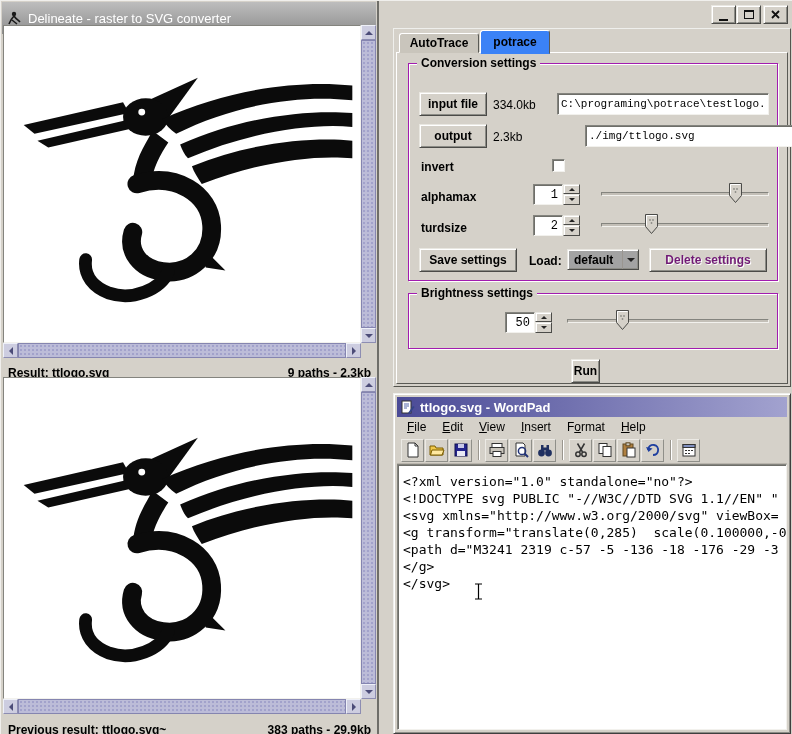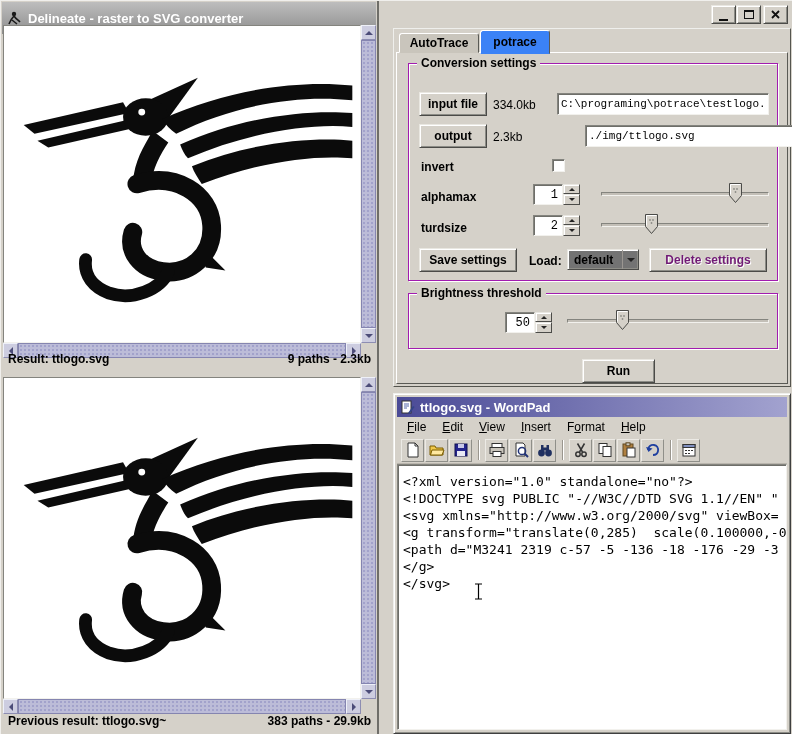--- a/index.html
+++ b/index.html
@@ -6,26 +6,26 @@
   body{margin:0;background:#666}
   .screen{position:relative;width:792px;height:734px;background:#d5d1c9;font-family:"Liberation Sans",sans-serif;font-size:12px;color:#000;overflow:hidden}
 
   
   .btn{position:absolute;background:#d5d1c9;border:1px solid;border-color:#e9e7e1 #4b4b48 #4b4b48 #e9e7e1;box-shadow:inset 1px 1px 0 #fff,inset -1px -1px 0 #8c8c86;display:flex;align-items:center;justify-content:center;font-weight:bold;cursor:default;font-size:12px}
   .disabled{color:#701a75;text-shadow:1px 1px 0 #fff}
   .sunken{background:#fff;border:1px solid;border-color:#84847e #f2f1ed #f2f1ed #84847e;box-shadow:inset 1px 1px 0 #6e6e69}
 
   
   .dl-window{position:absolute;left:0;top:0;width:379px;height:734px;background:#d5d1c9;box-shadow:inset 1px 1px 0 #f0efec,inset -2px 0 0 #6f6e69}
-  .dl-titlebar{position:absolute;left:2px;top:2px;width:374px;height:32px;background:linear-gradient(#bdbdbd,#8d8d8d);display:flex;align-items:center;gap:6px;padding:0 5px;color:#fff;font-weight:bold;font-size:13px;white-space:nowrap}
+  .dl-titlebar{position:absolute;left:2px;top:2px;width:374px;height:32px;background:linear-gradient(#bdbdbd,#8d8d8d);display:flex;align-items:center;gap:6px;padding:0 5px;color:#fff;font-weight:normal;font-size:13px;white-space:nowrap}
   .img-panel{position:absolute;left:3px;width:358px;background:#fff;border:1px solid;border-color:#84847e #f2f1ed #f2f1ed #84847e;overflow:hidden}
   .panel-a{top:25px;height:318px}
   .panel-b{top:377px;height:322px}
   .bird{position:absolute;left:16px;top:32px;width:336px;height:246px}
-  .status{position:absolute;left:3px;width:373px;height:18px;display:flex;justify-content:space-between;align-items:flex-end;padding:9px 5px;font-weight:bold;white-space:nowrap}
+  .status{position:absolute;left:3px;width:373px;height:18px;display:flex;justify-content:space-between;align-items:flex-start;padding:9px 5px;font-weight:bold;white-space:nowrap}
   .status-a{top:357px}
   .status-b{top:714px;height:23px}
 
   
   .sb{position:absolute;background:#d2d2e4}
   .sb-btn{position:absolute;width:15px;height:15px;background:#cdcde0;border:1px solid;border-color:#eef0f8 #8d8db2 #8d8db2 #eef0f8;display:flex;align-items:center;justify-content:center}
   .sb-thumb{position:absolute;background:#bcbcd8;border:1px solid #8585b0;background-image:radial-gradient(#a2a2cb 1px,transparent 1.2px);background-size:4px 4px}
   .tri{width:0;height:0;border:4px solid transparent;display:block}
   .tri-l{border-right-color:#4c4c78;border-left:none}
   .tri-r{border-left-color:#4c4c78;border-right:none}
@@ -62,21 +62,21 @@
   .spin-up{top:0;height:10px}
   .spin-down{top:10px;height:11px}
   .stri{width:0;height:0;border:3px solid transparent;display:block}
   .stri-u{border-bottom-color:#222;border-top:none}
   .stri-d{border-top-color:#222;border-bottom:none}
 
   .slider{position:absolute;height:24px}
   .slider-track{position:absolute;left:0;right:0;top:10px;height:4px;background:#c3bfb7;border:1px solid;border-color:#84847e #f2f1ed #f2f1ed #84847e}
   .slider-thumb{position:absolute;top:1px}
 
-  .combo{position:absolute;background:#737373;border:1px solid;border-color:#e9e7e1 #4b4b48 #4b4b48 #e9e7e1;box-shadow:inset 1px 1px 0 #fff,inset -1px -1px 0 #8c8c86;display:flex;align-items:center}
+  .combo{position:absolute;background:#a3a3a3;border:1px solid;border-color:#e9e7e1 #4b4b48 #4b4b48 #e9e7e1;box-shadow:inset 1px 1px 0 #fff,inset -1px -1px 0 #8c8c86;display:flex;align-items:center}
   .combo-text{flex:1;padding-left:6px;font-weight:bold;white-space:nowrap}
   .combo-btn{width:16px;align-self:stretch;display:flex;align-items:center;justify-content:center;border-left:1px solid #9a9691}
 
   
   .wp-window{position:absolute;left:393px;top:393px;width:398px;height:341px;background:#d5d1c9;border:1px solid;border-color:#efefec #3f3f3f #3f3f3f #efefec;box-shadow:inset 1px 1px 0 #fff,inset -1px -1px 0 #8c8c86}
   .wp-titlebar{position:absolute;left:3px;top:3px;right:3px;height:20px;background:linear-gradient(to right,#4a4a96,#a2a2cf);display:flex;align-items:center;gap:5px;padding:0 4px;color:#fff;font-weight:bold;font-size:13px;white-space:nowrap}
   .wp-menubar{position:absolute;left:3px;top:23px;right:3px;height:20px;display:flex;align-items:center;padding-left:2px}
   .menu-item{display:inline-block;padding:2px 8px;white-space:nowrap}
   .wp-toolbar{position:absolute;left:3px;top:43px;right:3px;height:27px;display:flex;align-items:center;padding-left:4px;border-bottom:1px solid #b9b5ad}
   .tb-btn{width:23px;height:23px;display:flex;align-items:center;justify-content:center;background:#d5d1c9;border:1px solid;border-color:#eceae5 #8f8f89 #8f8f89 #eceae5;margin-right:1px;flex:none}
@@ -271,21 +271,21 @@
         <span class="combo-btn">
             <i class="tri tri-d" style="border-top-color:#222"></i>
           </span>
       </div>
       <div class="btn disabled" style="left:240px;top:184px;width:118px;height:24px">
           <span>Delete settings</span>
         </div>
     </div>
 
     <div class="groupbox gb-bright">
-      <span class="gb-title">Brightness threshold</span>
+      <span class="gb-title">Brightness settings</span>
       <div class="spinner" style="left:96px;top:18px">
         <div class="spin-val sunken">50</div>
         <div class="spin-btn spin-up">
             <i class="stri stri-u"></i>
           </div>
         <div class="spin-btn spin-down">
             <i class="stri stri-d"></i>
           </div>
       </div>
       <div class="slider" style="left:158px;top:15px;width:202px">
@@ -293,21 +293,21 @@
         <svg class="slider-thumb" style="left:calc(27% - 6px)" width="13" height="20" viewBox="0 0 13 20">
           <path d="M0.5 0.5 H12.5 V12.5 L6.5 19.5 L0.5 12.5 Z" fill="#d5d1c9" stroke="#4b4b48"></path>
           <path d="M1.5 11.5 V1.5 H11.5" fill="none" stroke="#fff"></path>
           <circle cx="5" cy="6" r="0.9" fill="#8c8c86"></circle>
             <circle cx="8" cy="6" r="0.9" fill="#8c8c86"></circle>
             <circle cx="6.5" cy="9" r="0.9" fill="#8c8c86"></circle>
         </svg>
       </div>
     </div>
 
-    <div class="btn" style="left:188px;top:330px;width:73px;height:24px">
+    <div class="btn" style="left:177px;top:330px;width:29px;height:24px">
         <span>Run</span>
       </div>
   </div>
 
   <div class="wp-window">
     <div class="wp-titlebar">
       <svg width="14" height="15" viewBox="0 0 14 15">
         <rect x="1" y="1" width="9" height="12" fill="#fff" stroke="#333"></rect>
         <path d="M3 4 H8 M3 6 H8 M3 8 H6" stroke="#5566aa" stroke-width="1"></path>
         <path d="M7 13 L12 6 L13.5 7 L8.5 14 Z" fill="#334488"></path>

